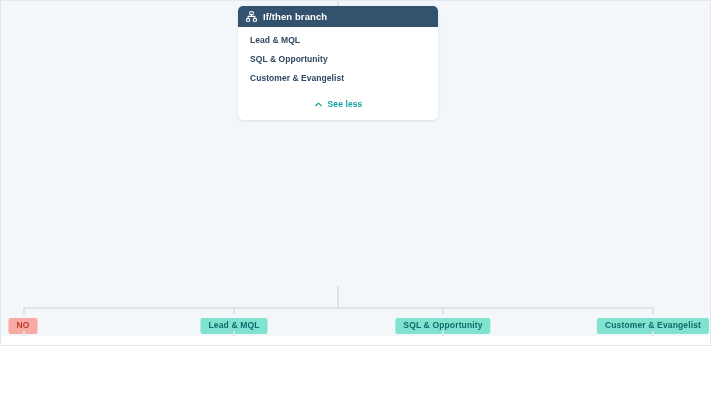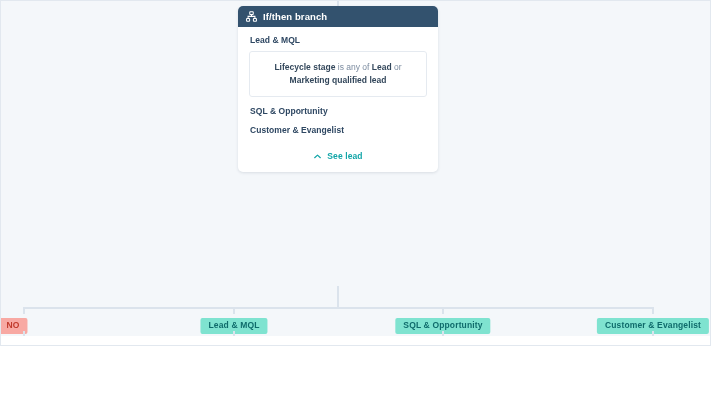--- a/index.html
+++ b/index.html
@@ -143,60 +143,51 @@
           <path d="M8 5.2v2.6M3 11V7.8h10V11"></path>
         </svg>
       </span>
       <span class="title">If/then branch</span>
     </div>
 
     <div class="card-body">
 
       <div class="group">
         <div class="group-label">Lead &amp; MQL</div>
-        <div class="cond-box">
-          <div class="cond-text">
-            <b>Lifecycle stage</b>
-            <span>is any of</span>
-            <b>Lead</b>
-            <span>or</span>
-            <b>Marketing qualified lead</b>
-          </div>
-        </div>
       </div>
 
       <div class="group">
         <div class="group-label">SQL &amp; Opportunity</div>
       </div>
 
       <div class="group">
         <div class="group-label">Customer &amp; Evangelist</div>
       </div>
 
       <div class="see-less">
         <span>
           <svg class="chev-up" viewBox="0 0 12 12" fill="none" stroke="#12a5a8" stroke-width="1.6" stroke-linecap="round" stroke-linejoin="round">
             <path d="M2.2 7.6 6 4.1l3.8 3.5"></path>
           </svg>
         </span>
-        <span class="lbl">See lead</span>
+        <span class="lbl">See less</span>
       </div>
 
     </div>
   </div>
 
   <div class="conn v-from-card"></div>
   <div class="conn h-bus"></div>
 
   <div class="conn v-drop" style="left:22px;"></div>
   <div class="conn v-drop" style="left:232px;"></div>
   <div class="conn v-drop" style="left:441px;"></div>
   <div class="conn v-drop" style="left:651px;"></div>
 
-  <div class="branch" style="left:12px;">
+  <div class="branch" style="left:22px;">
     <span class="badge no">NO</span>
   </div>
   <div class="conn v-to-plus" style="left:22px;top:330px;"></div>
   <div class="plus-btn" style="left:23px;">
     <span>
       <svg viewBox="0 0 10 10" fill="none" stroke="#51667d" stroke-width="1.6" stroke-linecap="round">
           <path d="M5 1.4v7.2M1.4 5h7.2"></path>
         </svg>
     </span>
   </div>

